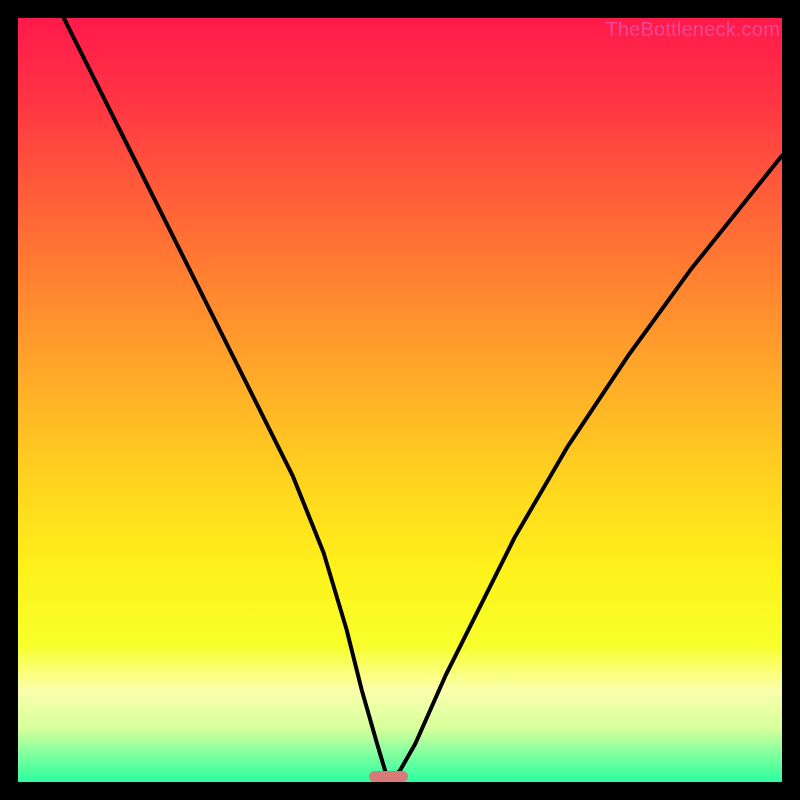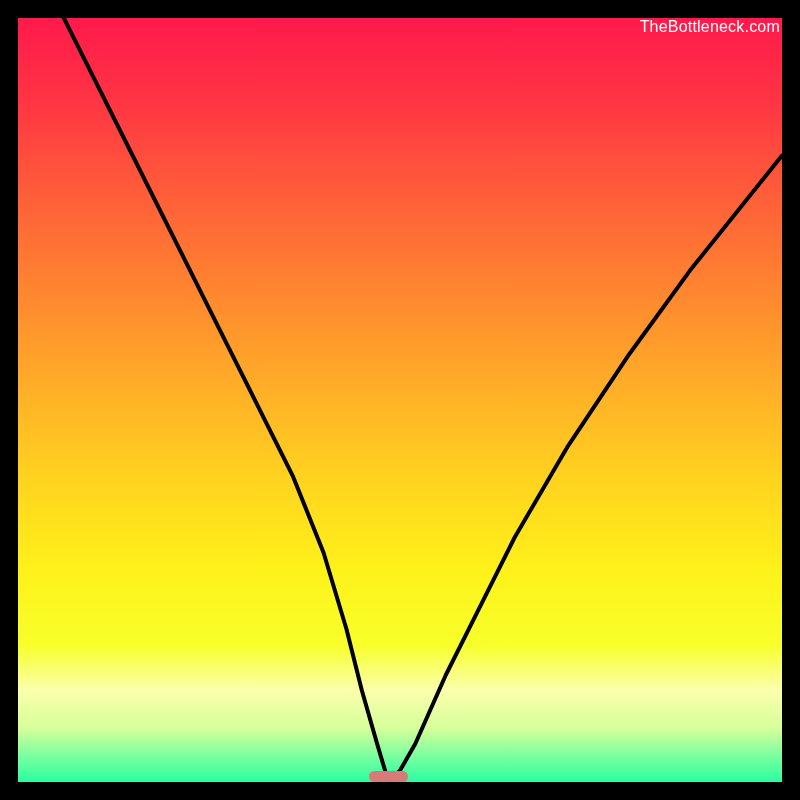--- a/index.html
+++ b/index.html
@@ -23,22 +23,22 @@
     position: absolute;
     left: 0;
     top: 0;
     width: 764px;
     height: 764px;
   }
   .watermark {
     position: absolute;
     top: 0px;
     right: 2px;
-    color: #ffffff;
-    font-size: 16px;
+    color: #ec4899;
+    font-size: 20px;
     letter-spacing: 0.2px;
     user-select: none;
   }
   .marker {
     position: absolute;
     background: #d77a78;
     border-radius: 8px;
   }
 </style>
 </head>

